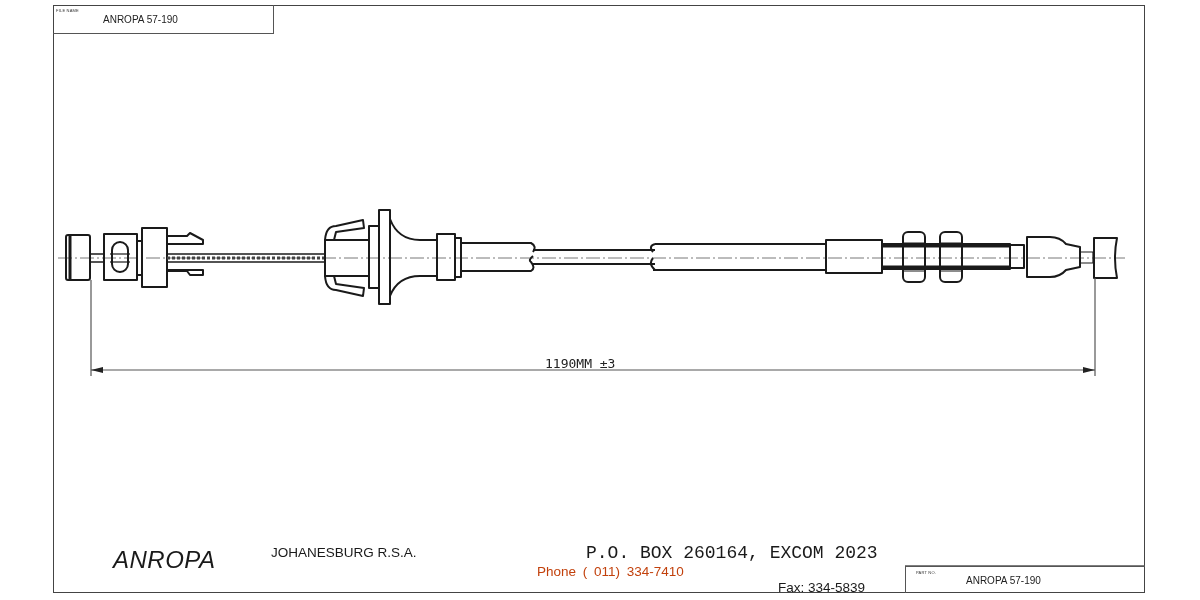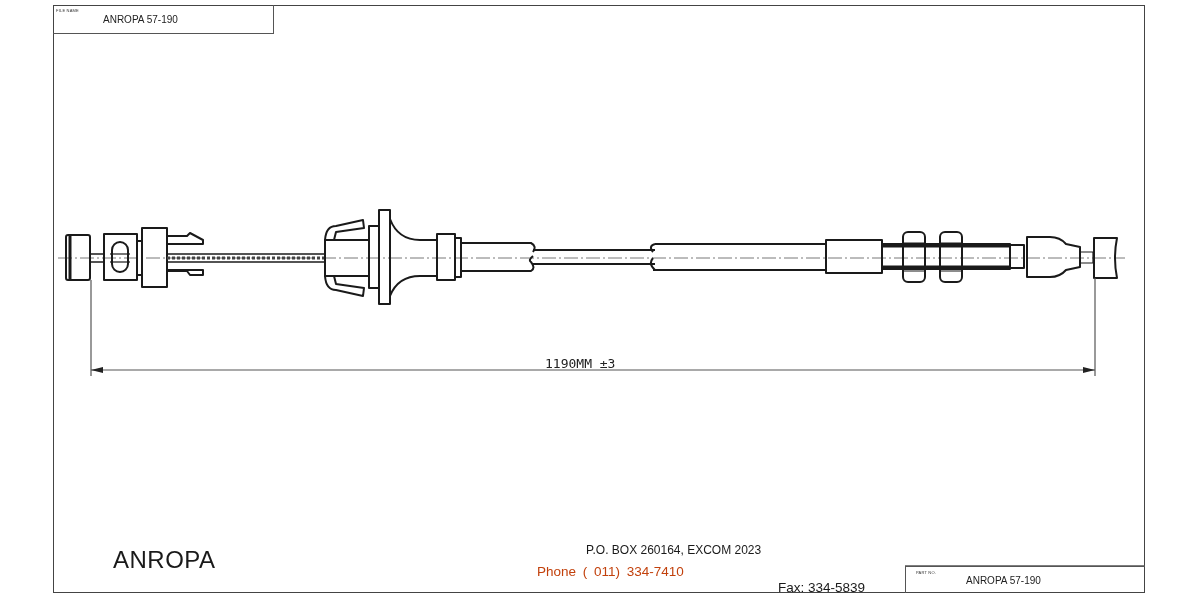--- a/index.html
+++ b/index.html
@@ -3,23 +3,23 @@
   <meta charset="utf-8">
   <style>
     html, body { margin: 0; padding: 0; background: #ffffff; }
     body { width: 1200px; height: 600px; position: relative; overflow: hidden; font-family: "Liberation Sans", sans-serif; color: #1a1a1a; }
     .frame { position: absolute; left: 53px; top: 5px; width: 1092px; height: 588px; border: 1.5px solid #444; box-sizing: border-box; }
     .file-box { position: absolute; left: 53px; top: 5px; width: 221px; height: 29px; border-right: 1.5px solid #555; border-bottom: 1.5px solid #555; box-sizing: border-box; }
     .tiny-label { position: absolute; font-size: 4px; letter-spacing: 0.2px; color: #333; text-transform: uppercase; }
     .file-box .tiny-label { left: 3px; top: 3px; }
     .file-value { position: absolute; left: 50px; top: 9px; font-size: 10px; color: #222; }
     .drawing { position: absolute; left: 0; top: 0; width: 1200px; height: 600px; }
-    .brand { position: absolute; left: 113px; top: 546px; font-size: 24px; color: #1a1a1a; letter-spacing: 0.5px; }
+    .brand { position: absolute; left: 113px; top: 546px; font-size: 24px; color: #1a1a1a; letter-spacing: 0.5px; font-style: italic; }
     .addr { position: absolute; left: 271px; top: 543px; font-size: 13.5px; line-height: 20px; color: #1a1a1a; }
-    .pobox { position: absolute; left: 586px; top: 543px; font-size: 12px; color: #1a1a1a; }
+    .pobox { position: absolute; left: 586px; top: 543px; font-size: 18px; color: #1a1a1a; font-family: Liberation Mono, monospace; }
     .phone { position: absolute; left: 537px; top: 564px; font-size: 13.5px; color: #c2410c; word-spacing: 3px; }
     .fax { position: absolute; left: 778px; top: 580px; font-size: 13.5px; color: #1a1a1a; }
     .part-box { position: absolute; left: 905px; top: 566px; width: 240px; height: 27px; border-left: 1.5px solid #555; border-top: 1.5px solid #555; box-sizing: border-box; }
     .part-box .tiny-label { left: 10px; top: 3px; }
     .part-value { position: absolute; left: 60px; top: 8px; font-size: 10px; color: #222; }
   </style>
 </head>
 <body>
 
 <div class="frame"></div>
@@ -113,20 +113,21 @@
     <polygon points="91,370 103,367 103,373" fill="#222" stroke="none"></polygon>
     <polygon points="1095,370 1083,367 1083,373" fill="#222" stroke="none"></polygon>
 
     <line x1="905" y1="566" x2="1145" y2="566" stroke="#555" stroke-width="1.5"></line>
   </g>
   <text x="545" y="368" font-family="'DejaVu Sans Mono', monospace" font-size="13" fill="#222">1190MM ±3</text>
 </svg>
 
 <div class="brand">ANROPA</div>
 <div class="addr">
+  <div>JOHANESBURG R.S.A.</div>
 </div>
 <div class="pobox">P.O. BOX 260164, EXCOM 2023</div>
 <div class="phone">Phone  ( 011)   334-7410</div>
 <div class="fax">Fax: 334-5839</div>
 
 <div class="part-box">
   <span class="tiny-label">PART No.</span>
   <span class="part-value">ANROPA 57-190</span>
 </div>
 

